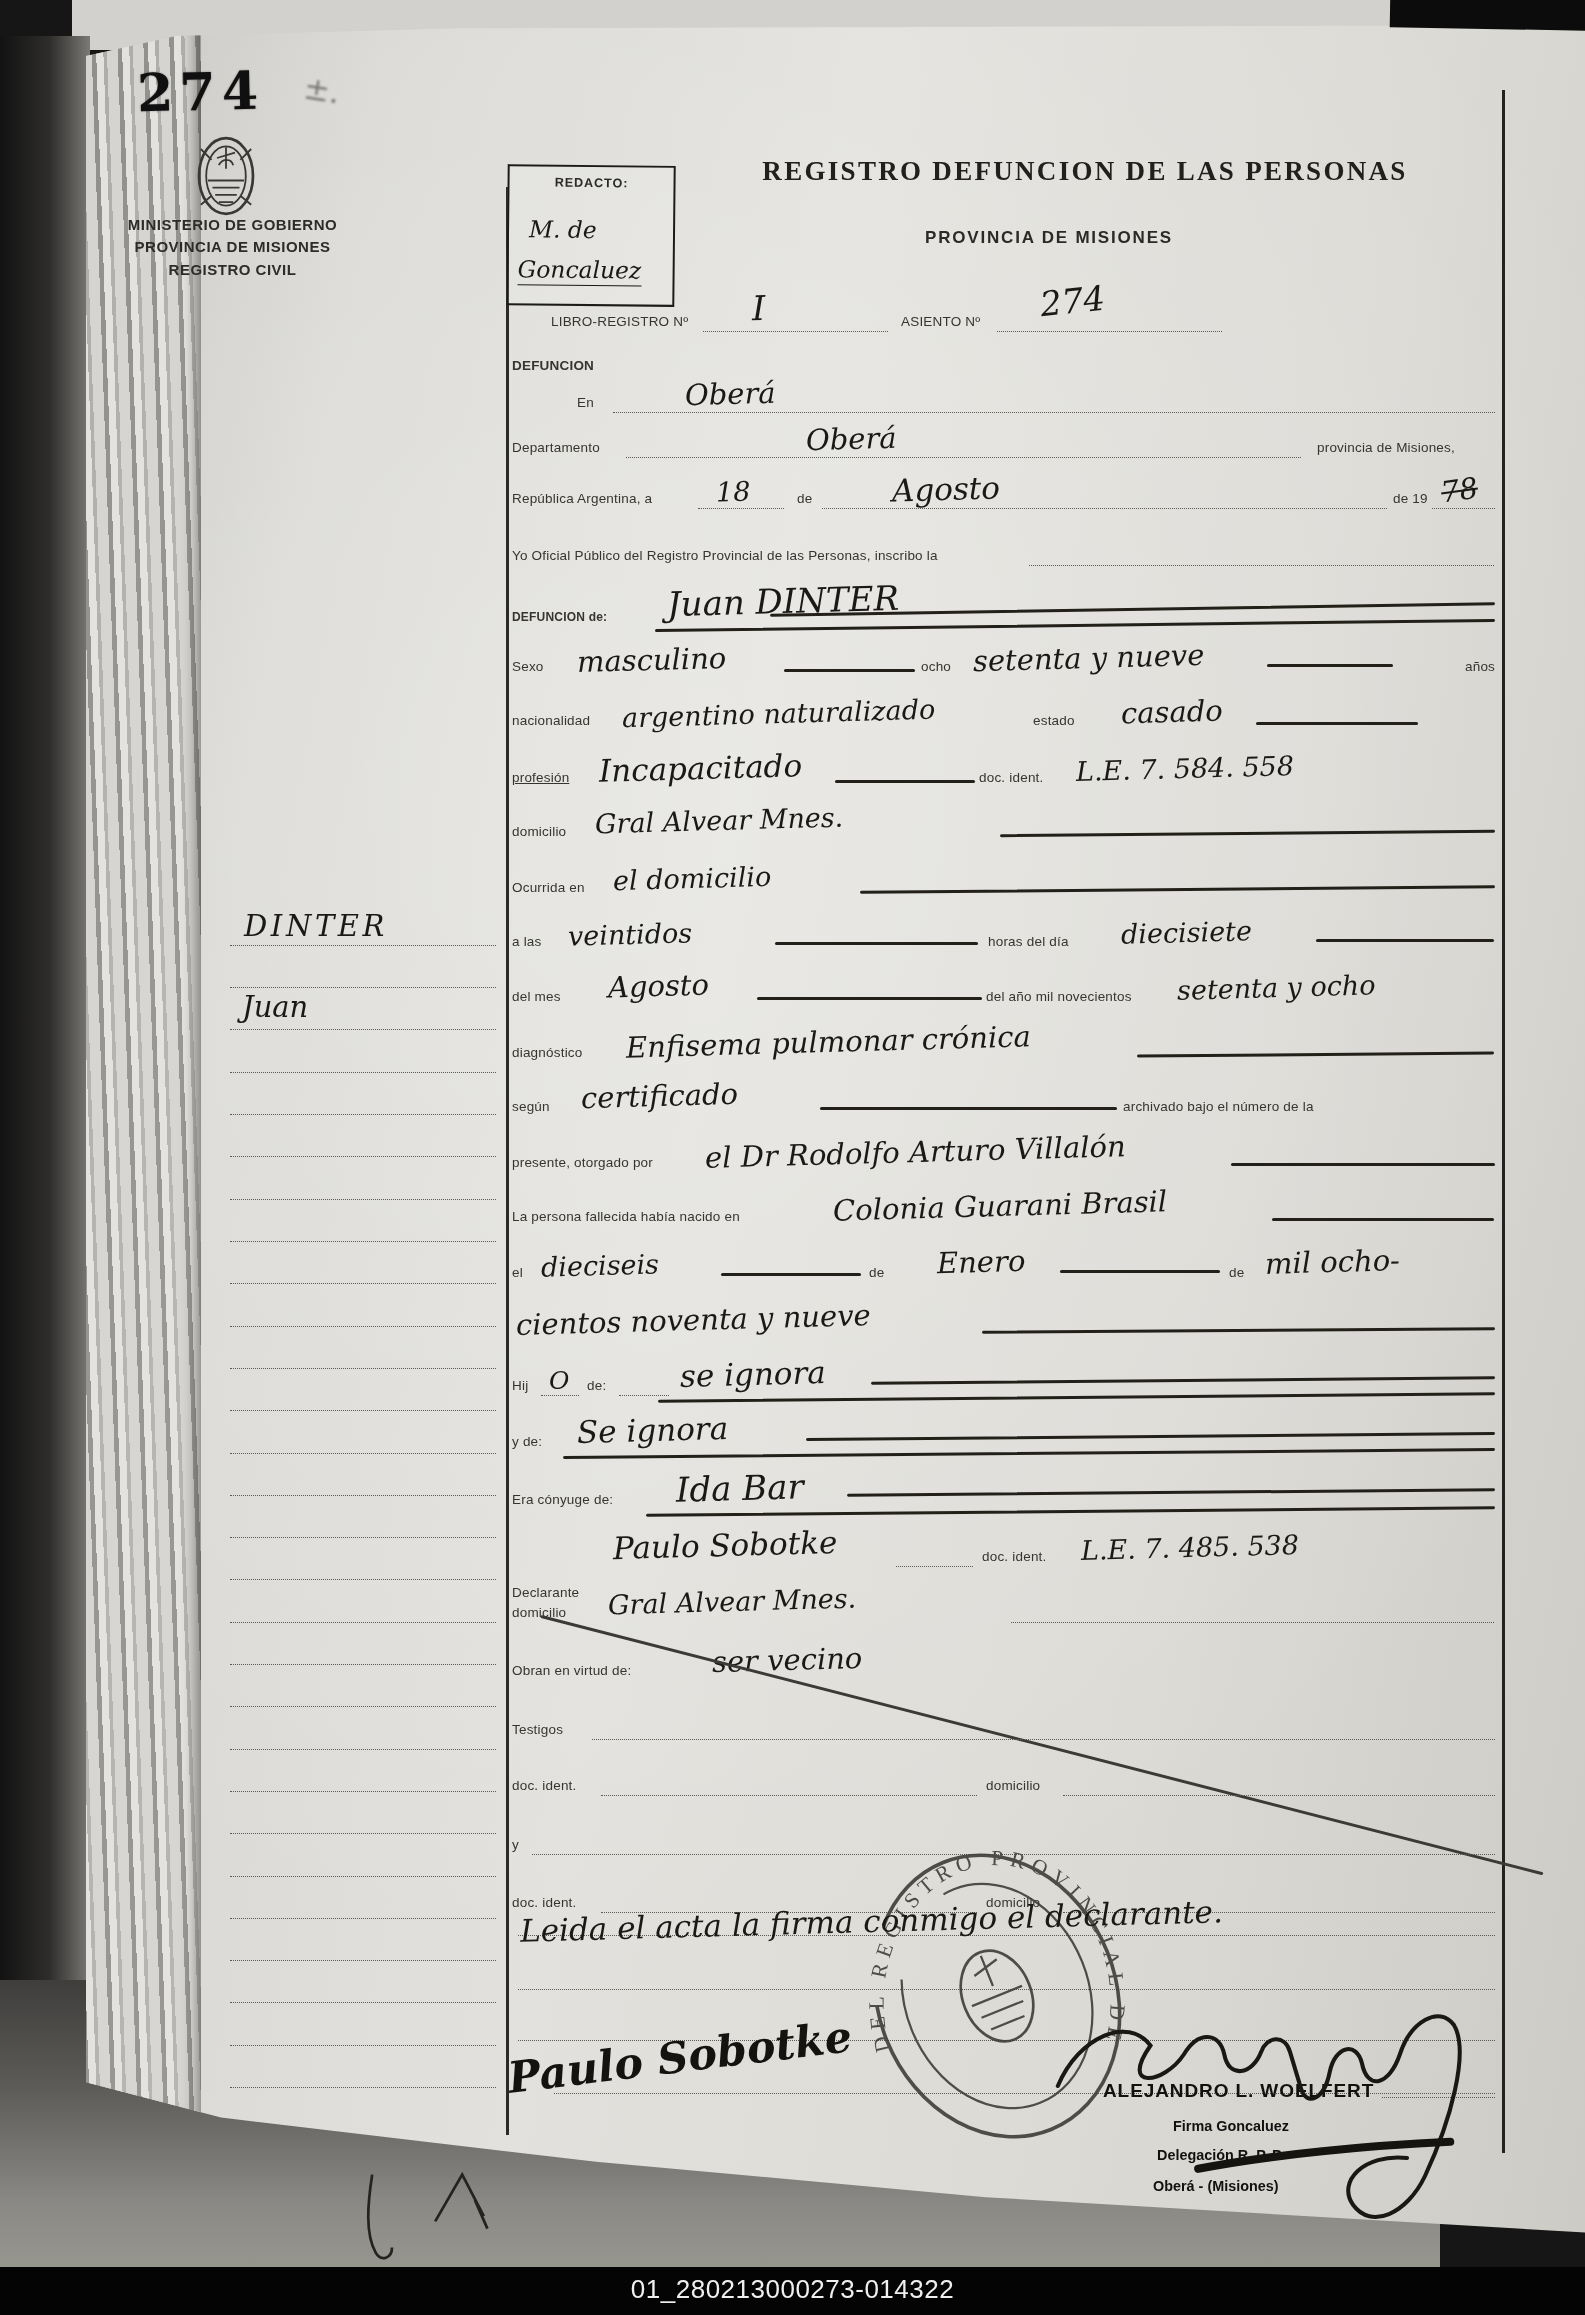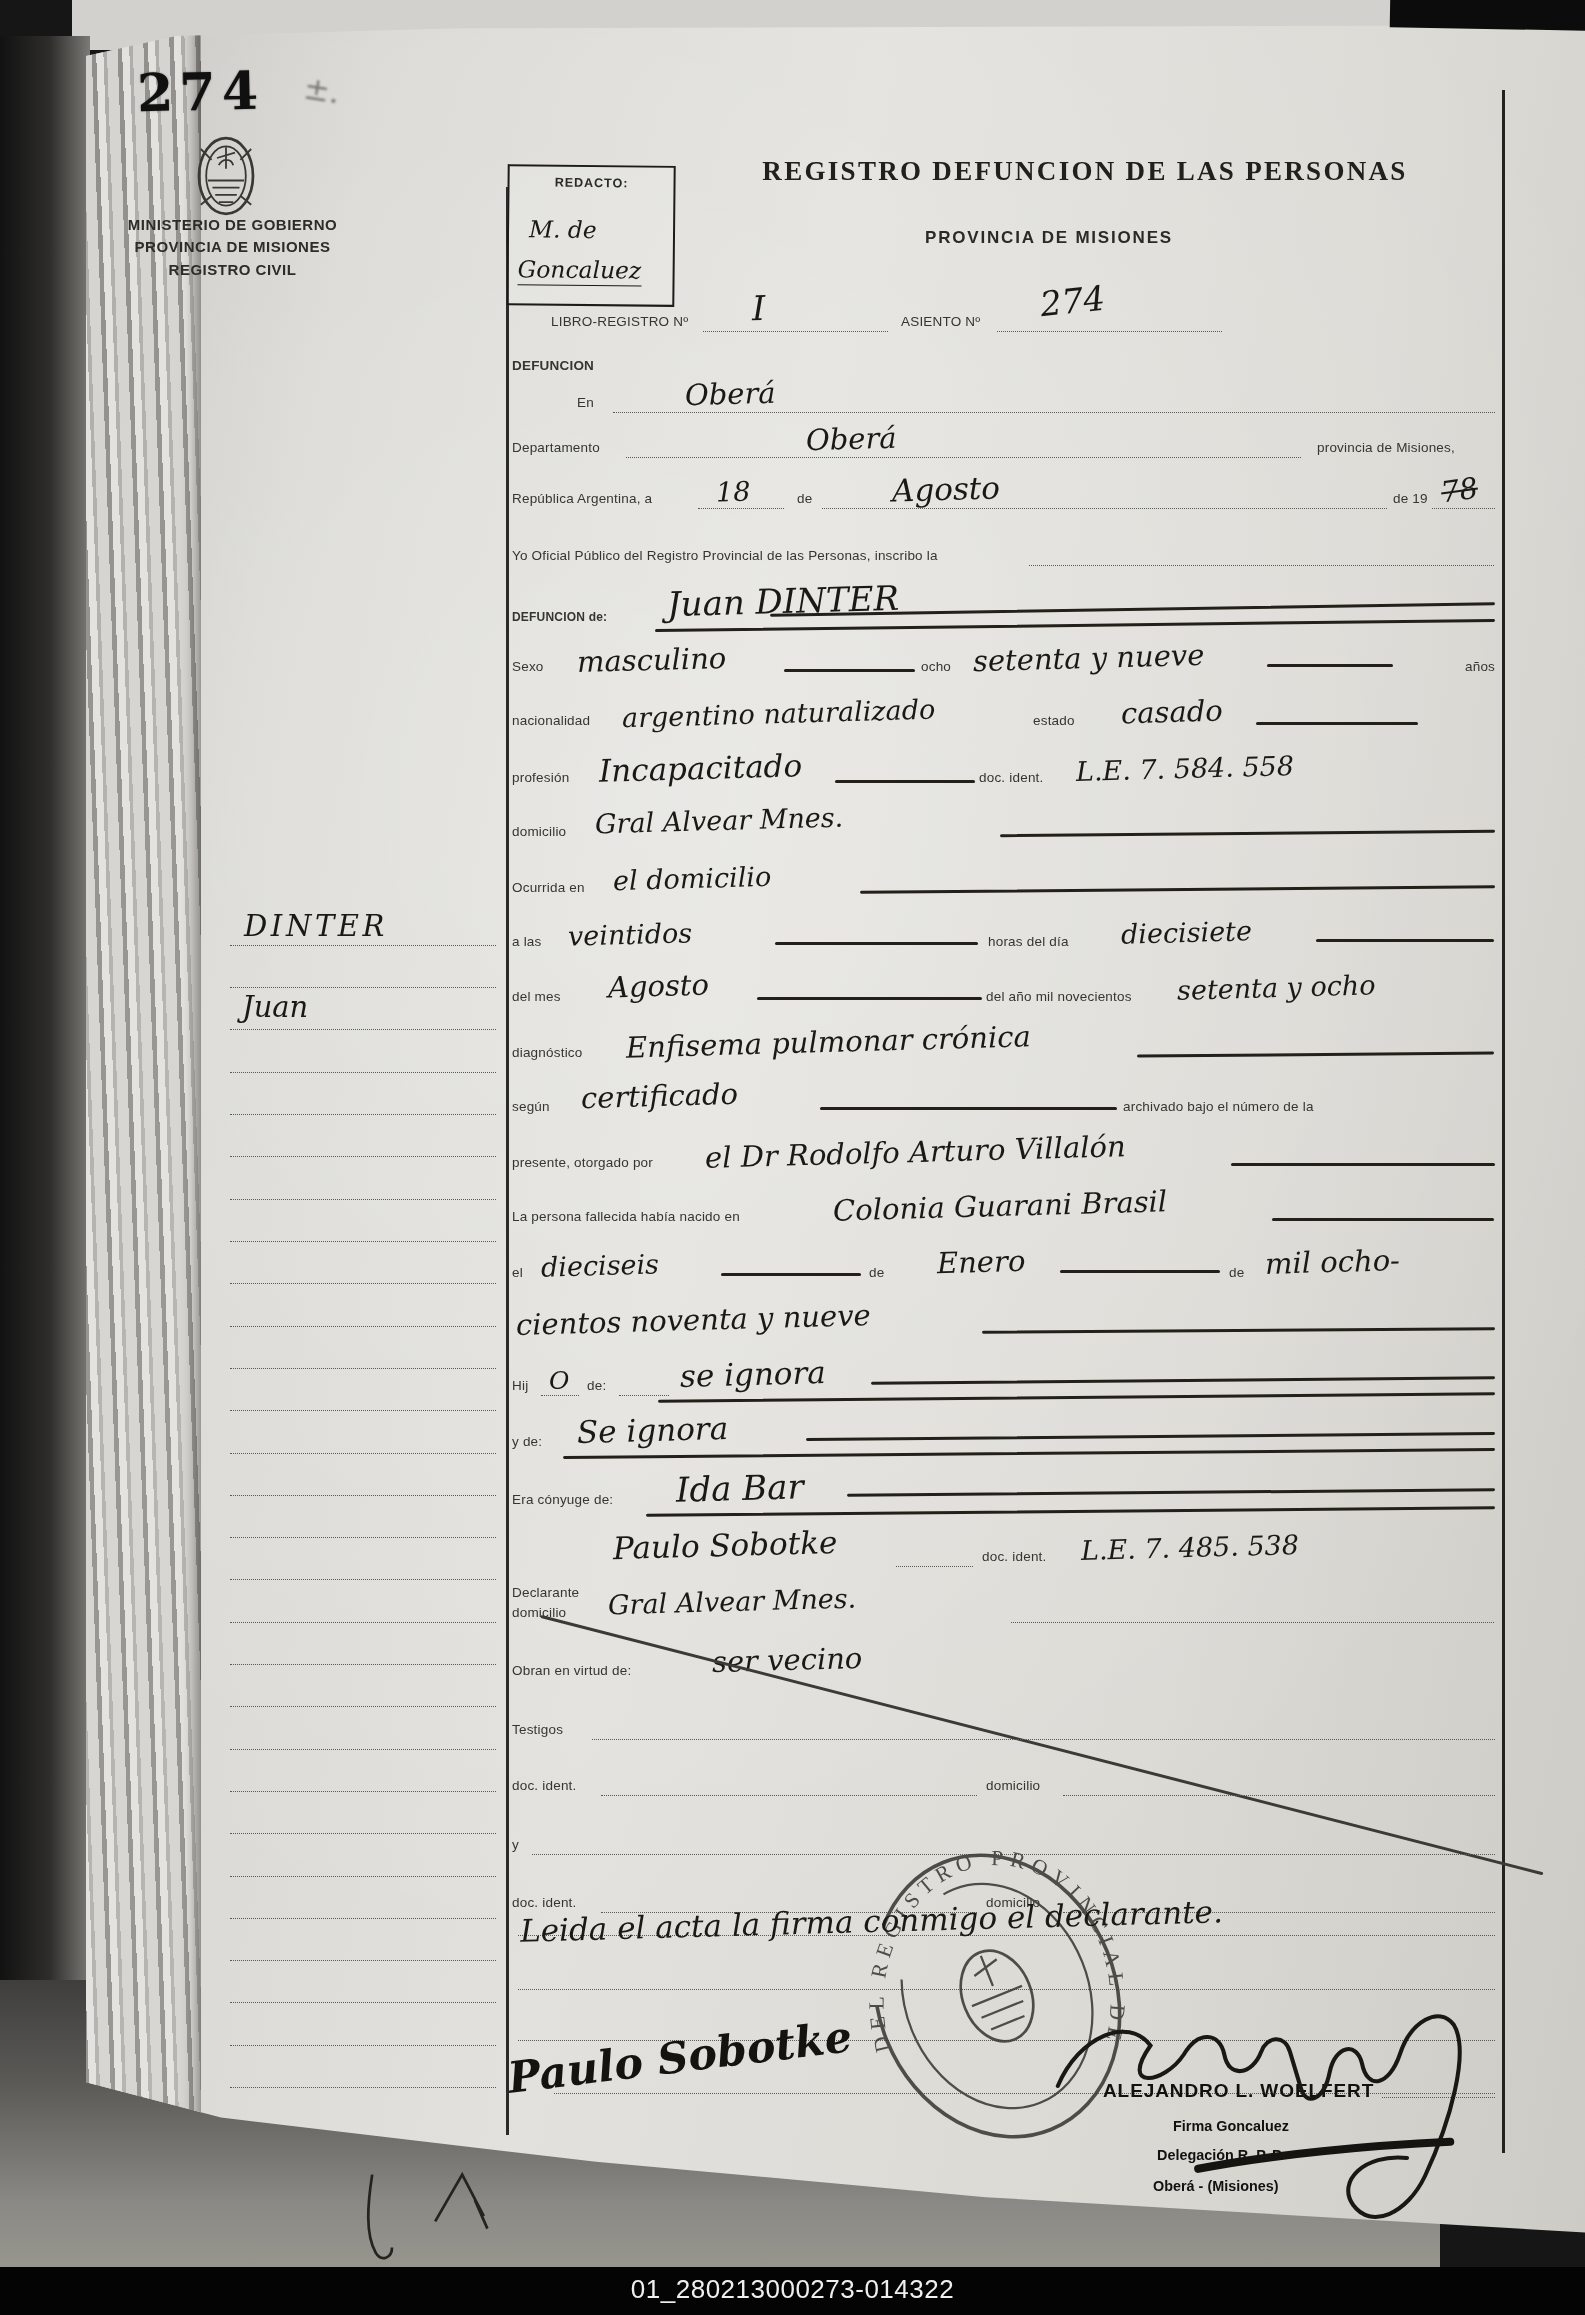--- a/index.html
+++ b/index.html
@@ -189,21 +189,21 @@
     <span class="hw h32 tilt" style="left:887px;top:619px;">setenta y nueve</span>
     <div class="ink" style="left:1181px;top:639px;width:126px;"></div>
     <span class="pl" style="left:1379px;top:635px;">años</span>
 
     <span class="pl" style="left:426px;top:689px;">nacionalidad</span>
     <span class="hw h30 tilt" style="left:536px;top:675px;">argentino naturalizado</span>
     <span class="pl" style="left:947px;top:689px;">estado</span>
     <span class="hw h32 tilt" style="left:1035px;top:673px;">casado</span>
     <div class="ink" style="left:1170px;top:697px;width:162px;"></div>
 
-    <span class="pl" style="left:426px;top:746px;">profesión</span>
+    <span class="pl" style="left:426px;top:746px;text-decoration:underline;">profesión</span>
     <span class="hw h34 tilt" style="left:513px;top:728px;">Incapacitado</span>
     <div class="ink" style="left:749px;top:755px;width:140px;"></div>
     <span class="pl" style="left:893px;top:746px;">doc. ident.</span>
     <span class="hw h30 tilt" style="left:990px;top:730px;">L.E.  7. 584. 558</span>
 
     <span class="pl" style="left:426px;top:800px;">domicilio</span>
     <span class="hw h30 tilt" style="left:509px;top:782px;">Gral  Alvear   Mnes.</span>
     <div class="ink" style="left:914px;top:807px;width:495px;transform:rotate(-.5deg);"></div>
 
     <span class="pl" style="left:426px;top:856px;">Ocurrida en</span>

